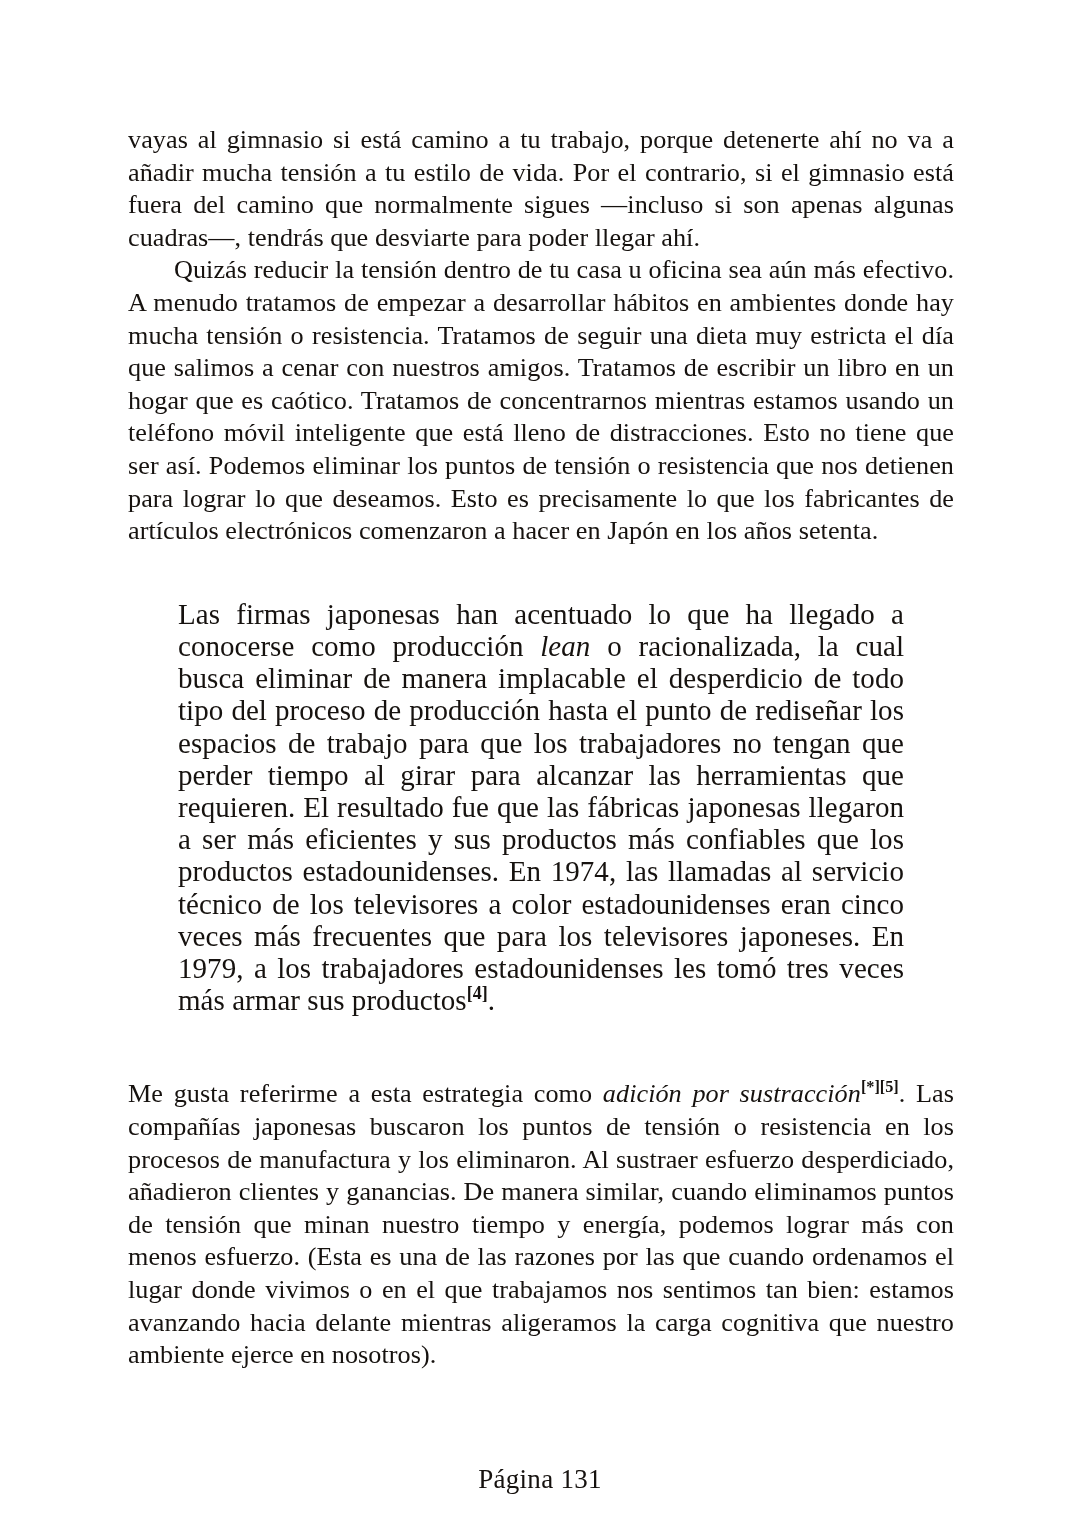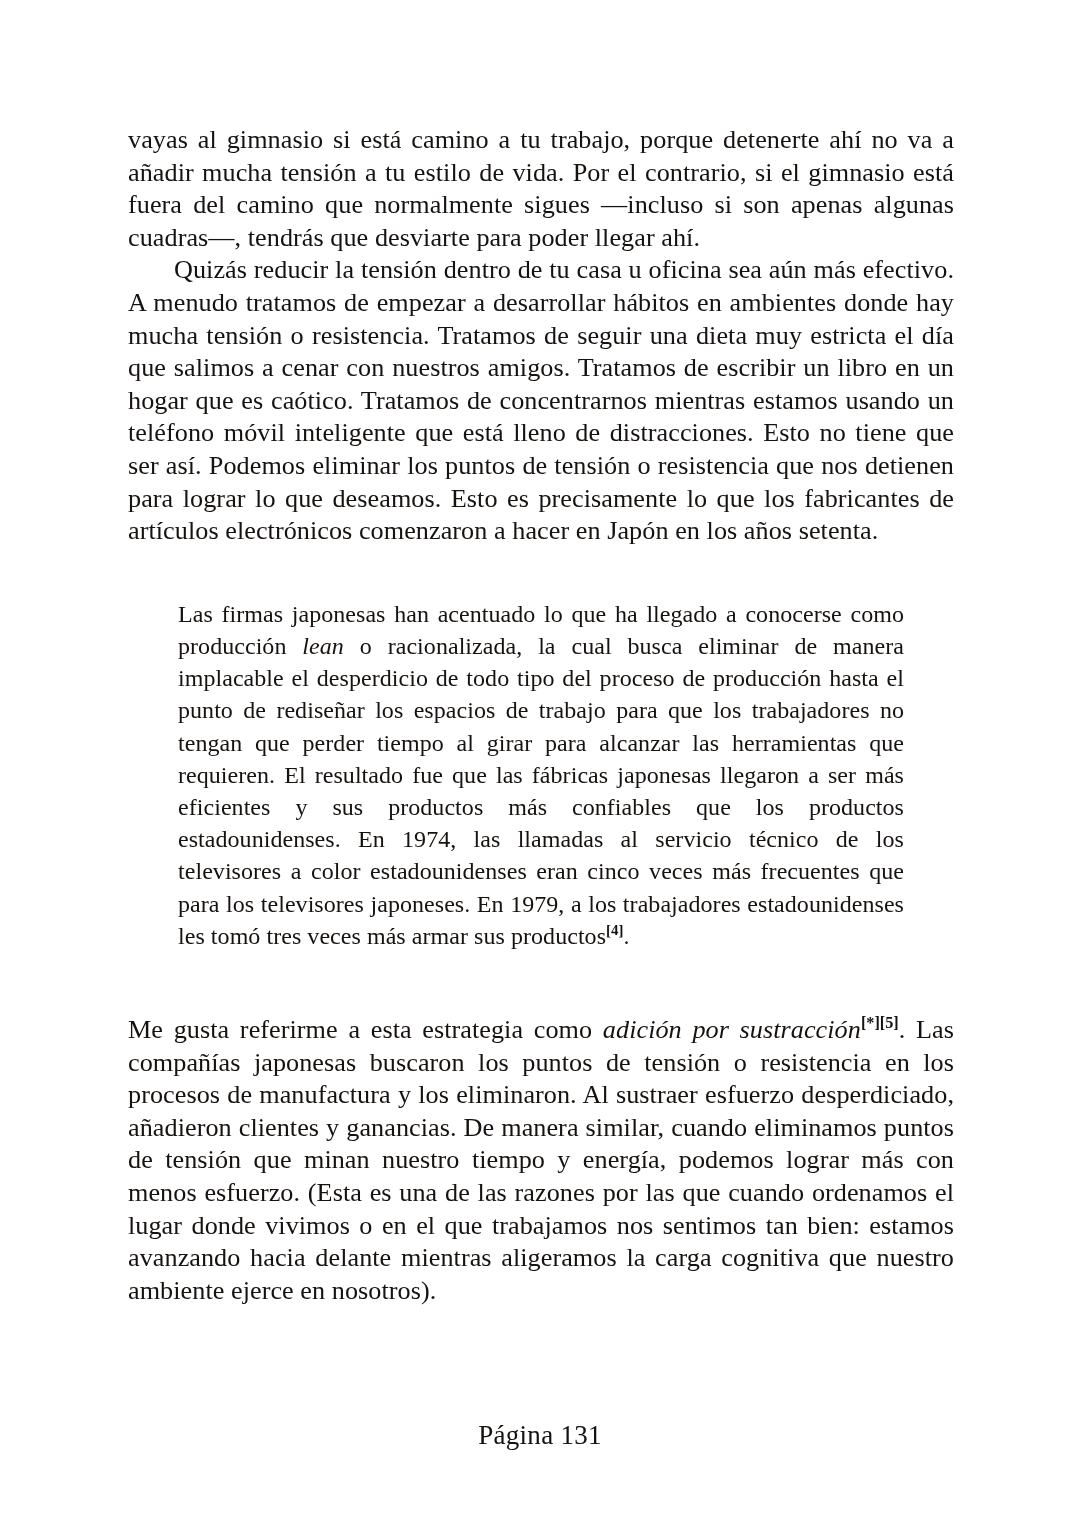--- a/index.html
+++ b/index.html
@@ -54,21 +54,21 @@
     margin: 0;
     padding: 0;
     width: 726px;
     margin-left: 50px;
     margin-top: 28px;
     margin-bottom: 28px;
   }
 
   .blockquote p {
     margin: 0;
-    font-size: 24px;
+    font-size: 29px;
     line-height: 32.2px;
     text-align: justify;
     text-justify: inter-word;
     text-indent: 0;
     letter-spacing: 0.05px;
   }
 
   .gap-before-quote { height: 22px; }
   .gap-after-quote  { height: 34px; }
 
@@ -78,21 +78,21 @@
     font-size: 0.62em;
     font-weight: bold;
     vertical-align: super;
     line-height: 0;
     letter-spacing: 0;
   }
 
   .footer {
     position: absolute;
     left: 0;
-    top: 1418px;
+    top: 1462px;
     width: 1080px;
     text-align: center;
     font-size: 27px;
     line-height: 34px;
     letter-spacing: 0.3px;
   }
 </style>
 </head>
 <body>
 

